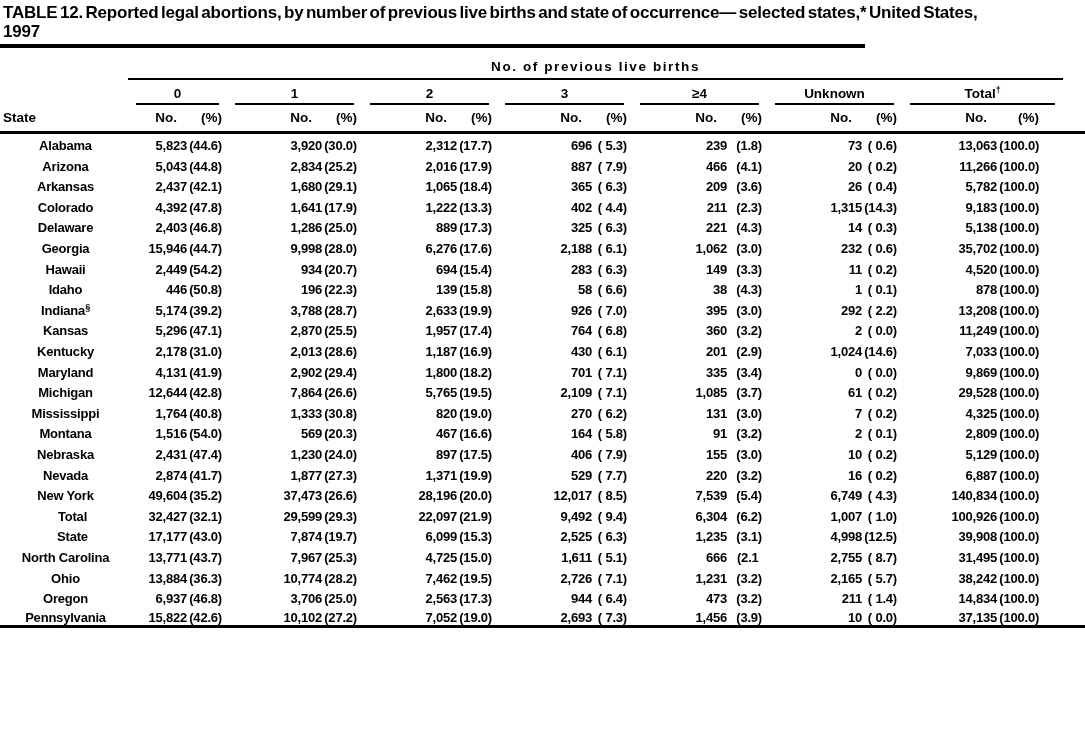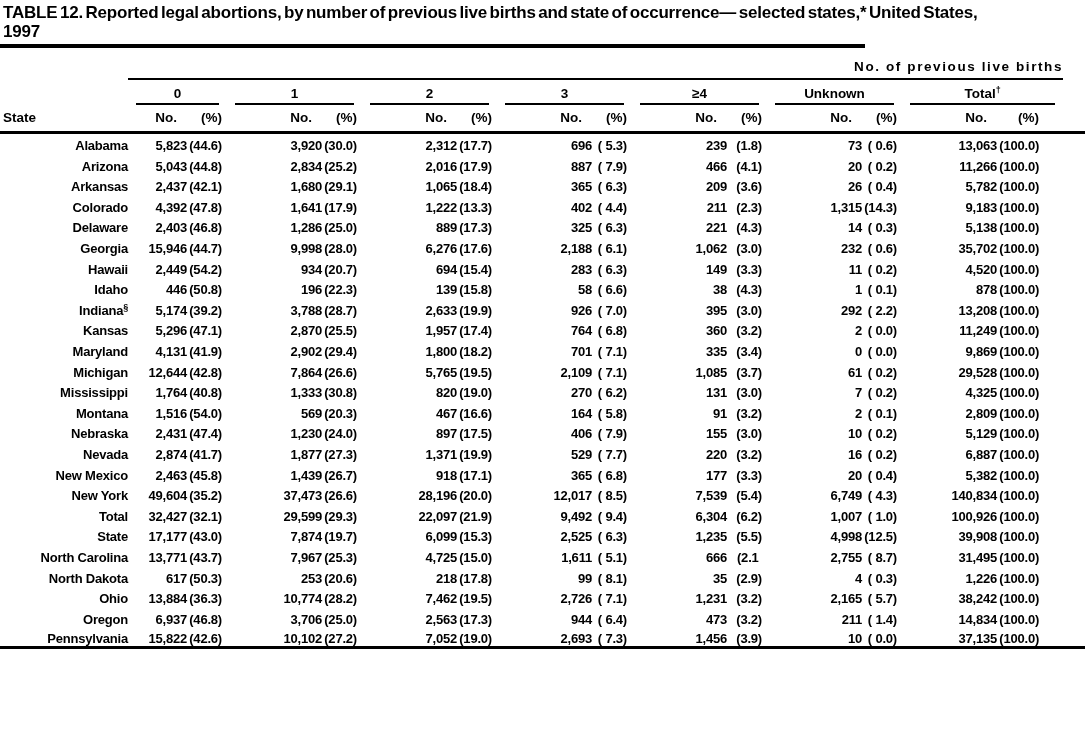--- a/index.html
+++ b/index.html
@@ -20,36 +20,36 @@
 
   table.tbl {
     border-collapse: collapse; table-layout: fixed; width: 1085px;
     margin-top: 9px; border-bottom: 3px solid #000;
   }
   thead { border-bottom: 3px solid #000; }
   th, td { font-size: 13px; vertical-align: bottom; padding: 0; }
   thead th { font-weight: bold; }
 
   .span-head {
-    border-bottom: 2px solid #000; text-align: right;
+    border-bottom: 2px solid #000; text-align: center;
     padding: 2px 0 4px 0; font-size: 13.5px; letter-spacing: 1.6px;
   }
   .grp-cell { padding-top: 6px; }
   .grp-inner {
     margin: 0 8px; border-bottom: 2px solid #000; text-align: center;
     font-size: 13.5px; font-weight: bold; padding-bottom: 2px; white-space: nowrap;
   }
   #sub-row th { padding-top: 5px; padding-bottom: 6px; font-size: 13.5px; }
   .state-h { text-align: left; padding-left: 3px; }
   .no-h  { text-align: right; padding-right: 10px; }
   .pct-h { text-align: right; padding-right: 5px; white-space: pre; }
 
   tbody td { height: 20.6px; font-weight: bold; white-space: nowrap; }
   tbody tr:first-child td { padding-top: 4px; }
-  .c-state { text-align: right; padding-left: 3px; letter-spacing: -0.2px; }
+  .c-state { text-align: center; padding-left: 3px; letter-spacing: -0.2px; }
   .c-state.indent { padding-left: 17px; }
   .c-no  { text-align: right; letter-spacing: -0.2px; }
   .c-pct { text-align: right; padding-right: 5px; white-space: pre; letter-spacing: -0.2px; }
   .c-last { padding-right: 24px !important; }
   sup { font-size: 9px; vertical-align: super; line-height: 0; }
   .blank { }
 </style>
 </head>
 <body>
 
@@ -307,20 +307,38 @@
           <td class="c-pct">( 6.8)</td>
           <td class="c-no">360</td>
           <td class="c-pct">(3.2)</td>
           <td class="c-no">2</td>
           <td class="c-pct">( 0.0)</td>
           <td class="c-no c-total">11,249</td>
           <td class="c-pct c-total c-last">(100.0)</td>
           <td class="blank"></td>
         </tr>
         <tr>
+          <td class="c-state">Kentucky</td>
+          <td class="c-no">2,178</td>
+          <td class="c-pct">(31.0)</td>
+          <td class="c-no">2,013</td>
+          <td class="c-pct">(28.6)</td>
+          <td class="c-no">1,187</td>
+          <td class="c-pct">(16.9)</td>
+          <td class="c-no">430</td>
+          <td class="c-pct">( 6.1)</td>
+          <td class="c-no">201</td>
+          <td class="c-pct">(2.9)</td>
+          <td class="c-no">1,024</td>
+          <td class="c-pct">(14.6)</td>
+          <td class="c-no c-total">7,033</td>
+          <td class="c-pct c-total c-last">(100.0)</td>
+          <td class="blank"></td>
+        </tr>
+        <tr>
           <td class="c-state">Maryland</td>
           <td class="c-no">4,131</td>
           <td class="c-pct">(41.9)</td>
           <td class="c-no">2,902</td>
           <td class="c-pct">(29.4)</td>
           <td class="c-no">1,800</td>
           <td class="c-pct">(18.2)</td>
           <td class="c-no">701</td>
           <td class="c-pct">( 7.1)</td>
           <td class="c-no">335</td>
@@ -415,38 +433,20 @@
           <td class="c-pct">( 7.7)</td>
           <td class="c-no">220</td>
           <td class="c-pct">(3.2)</td>
           <td class="c-no">16</td>
           <td class="c-pct">( 0.2)</td>
           <td class="c-no c-total">6,887</td>
           <td class="c-pct c-total c-last">(100.0)</td>
           <td class="blank"></td>
         </tr>
         <tr>
-          <td class="c-state">New Mexico</td>
-          <td class="c-no">2,463</td>
-          <td class="c-pct">(45.8)</td>
-          <td class="c-no">1,439</td>
-          <td class="c-pct">(26.7)</td>
-          <td class="c-no">918</td>
-          <td class="c-pct">(17.1)</td>
-          <td class="c-no">365</td>
-          <td class="c-pct">( 6.8)</td>
-          <td class="c-no">177</td>
-          <td class="c-pct">(3.3)</td>
-          <td class="c-no">20</td>
-          <td class="c-pct">( 0.4)</td>
-          <td class="c-no c-total">5,382</td>
-          <td class="c-pct c-total c-last">(100.0)</td>
-          <td class="blank"></td>
-        </tr>
-        <tr>
           <td class="c-state">New York</td>
           <td class="c-no">49,604</td>
           <td class="c-pct">(35.2)</td>
           <td class="c-no">37,473</td>
           <td class="c-pct">(26.6)</td>
           <td class="c-no">28,196</td>
           <td class="c-pct">(20.0)</td>
           <td class="c-no">12,017</td>
           <td class="c-pct">( 8.5)</td>
           <td class="c-no">7,539</td>
@@ -479,21 +479,21 @@
           <td class="c-state indent">State</td>
           <td class="c-no">17,177</td>
           <td class="c-pct">(43.0)</td>
           <td class="c-no">7,874</td>
           <td class="c-pct">(19.7)</td>
           <td class="c-no">6,099</td>
           <td class="c-pct">(15.3)</td>
           <td class="c-no">2,525</td>
           <td class="c-pct">( 6.3)</td>
           <td class="c-no">1,235</td>
-          <td class="c-pct">(5.5)</td>
+          <td class="c-pct">(3.1)</td>
           <td class="c-no">4,998</td>
           <td class="c-pct">(12.5)</td>
           <td class="c-no c-total">39,908</td>
           <td class="c-pct c-total c-last">(100.0)</td>
           <td class="blank"></td>
         </tr>
         <tr>
           <td class="c-state">North Carolina</td>
           <td class="c-no">13,771</td>
           <td class="c-pct">(43.7)</td>
@@ -505,38 +505,20 @@
           <td class="c-pct">( 5.1)</td>
           <td class="c-no">666</td>
           <td class="c-pct">(2.1 </td>
           <td class="c-no">2,755</td>
           <td class="c-pct">( 8.7)</td>
           <td class="c-no c-total">31,495</td>
           <td class="c-pct c-total c-last">(100.0)</td>
           <td class="blank"></td>
         </tr>
         <tr>
-          <td class="c-state">North Dakota</td>
-          <td class="c-no">617</td>
-          <td class="c-pct">(50.3)</td>
-          <td class="c-no">253</td>
-          <td class="c-pct">(20.6)</td>
-          <td class="c-no">218</td>
-          <td class="c-pct">(17.8)</td>
-          <td class="c-no">99</td>
-          <td class="c-pct">( 8.1)</td>
-          <td class="c-no">35</td>
-          <td class="c-pct">(2.9)</td>
-          <td class="c-no">4</td>
-          <td class="c-pct">( 0.3)</td>
-          <td class="c-no c-total">1,226</td>
-          <td class="c-pct c-total c-last">(100.0)</td>
-          <td class="blank"></td>
-        </tr>
-        <tr>
           <td class="c-state">Ohio</td>
           <td class="c-no">13,884</td>
           <td class="c-pct">(36.3)</td>
           <td class="c-no">10,774</td>
           <td class="c-pct">(28.2)</td>
           <td class="c-no">7,462</td>
           <td class="c-pct">(19.5)</td>
           <td class="c-no">2,726</td>
           <td class="c-pct">( 7.1)</td>
           <td class="c-no">1,231</td>

